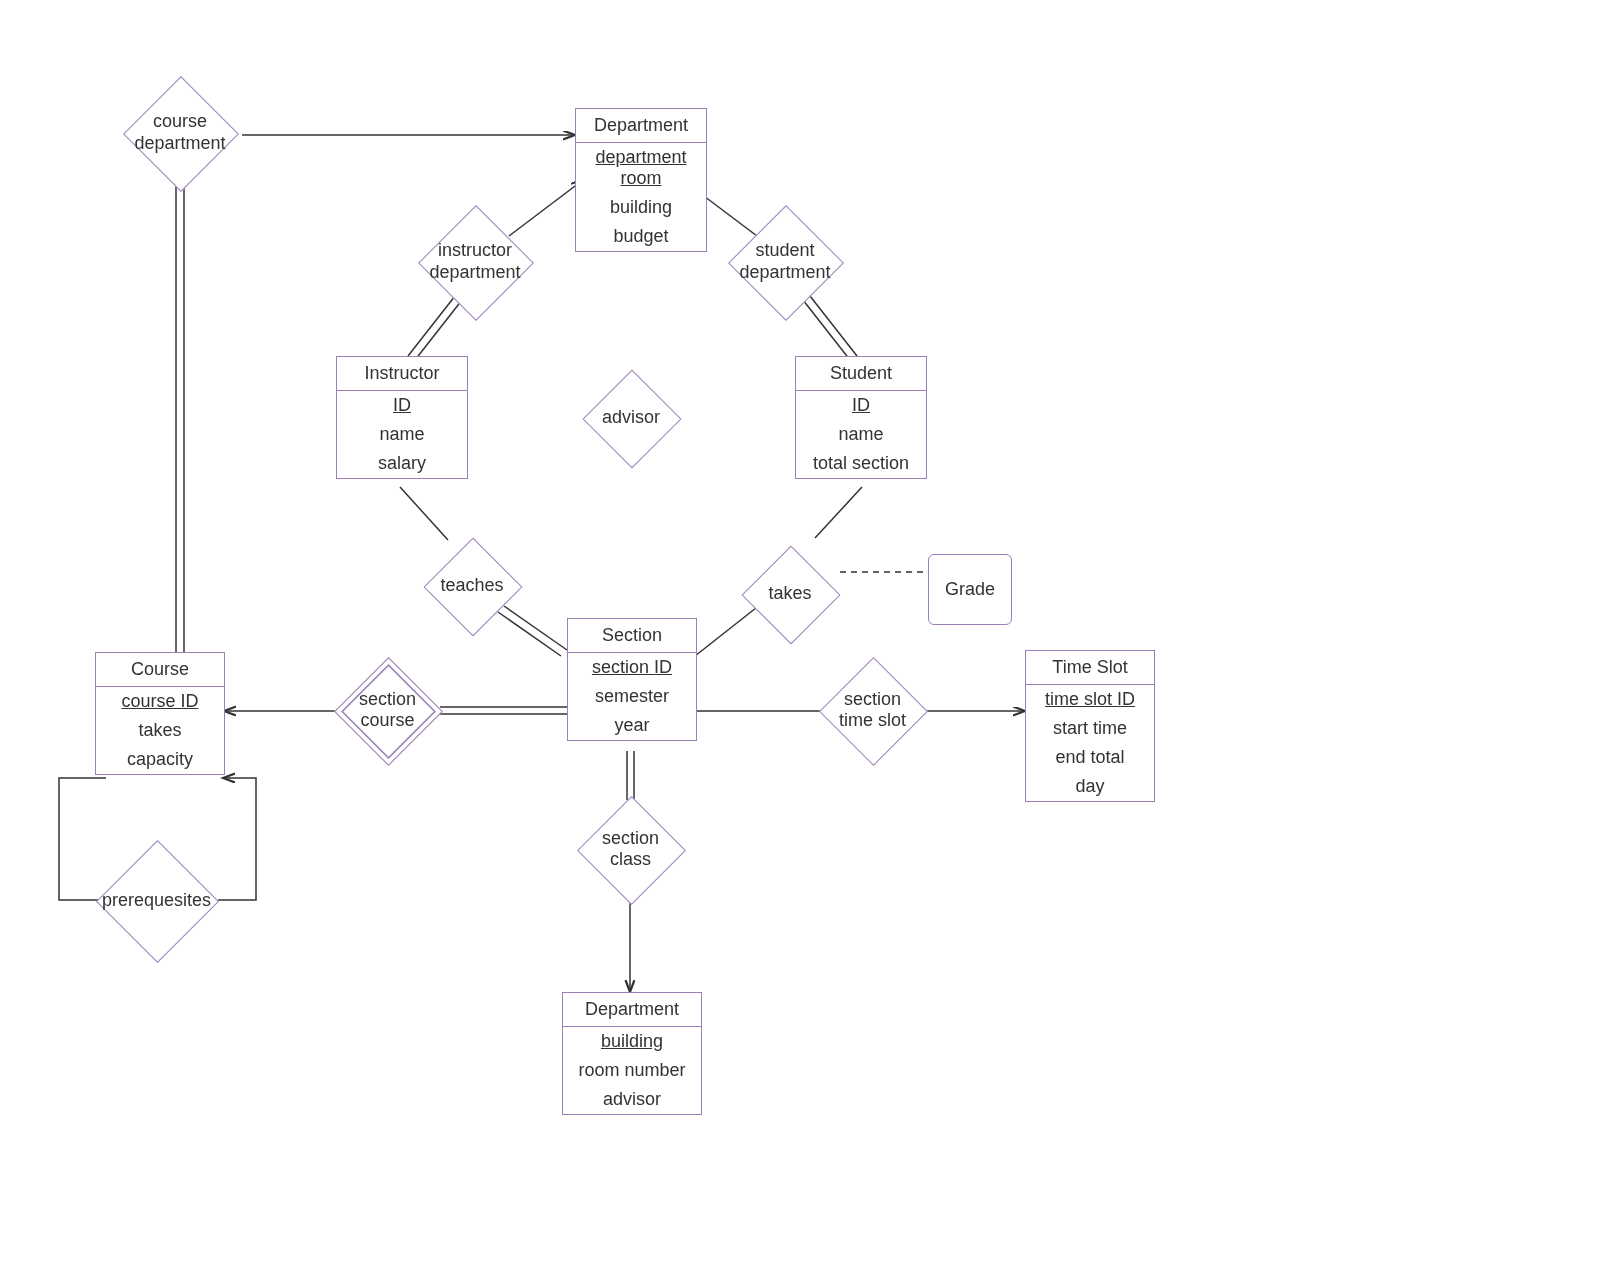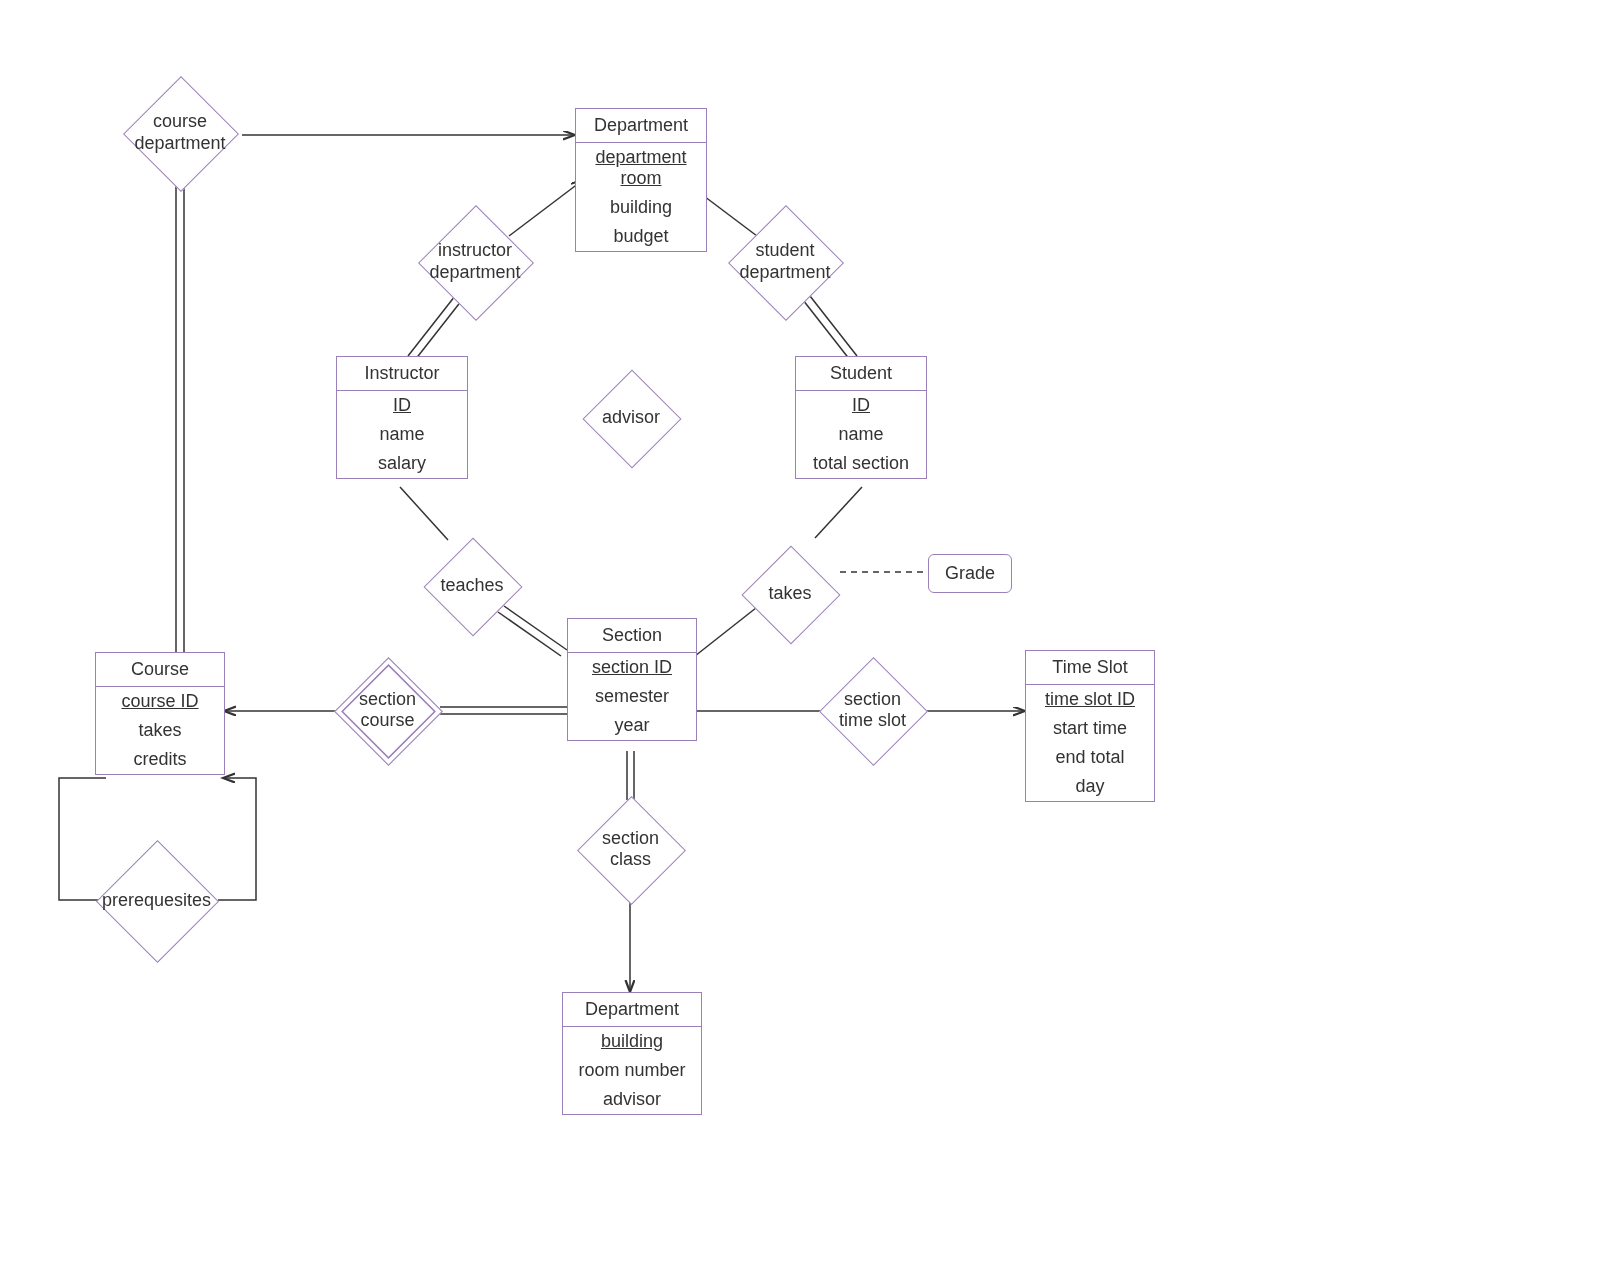--- a/index.html
+++ b/index.html
@@ -5,21 +5,21 @@
   html,body{margin:0;padding:0;background:#fff;font-family:'Segoe UI',Arial,sans-serif;color:#333;}
   .canvas{position:relative;width:1600px;height:1280px;}
   .entity{position:absolute;border:1.5px solid #9B7FB8;background:#fff;text-align:center;font-size:18px;}
   .entity-title{border-bottom:1.5px solid #9B7FB8;padding:6px 12px;font-weight:400;}
   .entity-attr{padding:4px 12px;}
   .entity-attr.key{text-decoration:underline;}
   .diamond{position:absolute;}
   .diamond-shape{width:100%;height:100%;border:1.5px solid #9B7FB8;background:#fff;transform:rotate(45deg);}
   .diamond-shape.dbl{box-shadow:inset 0 0 0 4px #fff, inset 0 0 0 5.5px #9B7FB8;}
   .diamond-label{position:absolute;top:50%;left:50%;transform:translate(-50%,-50%);text-align:center;font-size:18px;white-space:nowrap;line-height:1.2;}
-  .attr-box{position:absolute;border:1.5px solid #9B7FB8;border-radius:6px;background:#fff;padding:8px 16px;font-size:18px;text-align:center;}
+  .attr-box{position:absolute;border:1.5px solid #9B7FB8;border-radius:6px;background:#fff;padding:24px 16px;font-size:18px;text-align:center;}
   svg.wires{position:absolute;top:0;left:0;width:1600px;height:1280px;pointer-events:none;}
   svg.wires line, svg.wires path{stroke:#333;stroke-width:1.5;fill:none;}
   svg.wires .dashed{stroke-dasharray:6 5;}
 </style>
 </head>
 <body>
 
 <div class="canvas">
 
 <svg class="wires">
@@ -98,21 +98,21 @@
   <div class="entity-title">Section</div>
   <div class="entity-attr key">section ID</div>
   <div class="entity-attr">semester</div>
   <div class="entity-attr">year</div>
 </div>
 
 <div class="entity" style="left:95px;top:652px;width:128px">
   <div class="entity-title">Course</div>
   <div class="entity-attr key">course ID</div>
   <div class="entity-attr">takes</div>
-  <div class="entity-attr">credits</div>
+  <div class="entity-attr">capacity</div>
 </div>
 
 <div class="entity" style="left:1025px;top:650px;width:128px">
   <div class="entity-title">Time Slot</div>
   <div class="entity-attr key">time slot ID</div>
   <div class="entity-attr">start time</div>
   <div class="entity-attr">end total</div>
   <div class="entity-attr">day</div>
 </div>
 

